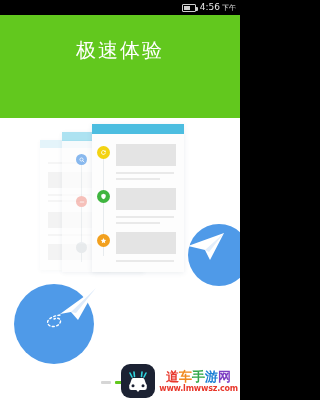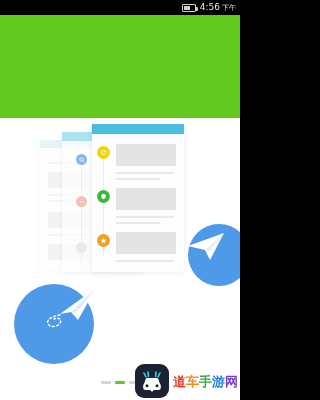--- a/index.html
+++ b/index.html
@@ -235,20 +235,21 @@
   <div id="statusbar">
     <div class="battery">
       <div class="fill"></div>
     </div>
     <div class="clock">
       <span>4:56</span><span class="ampm">下午</span>
     </div>
   </div>
 
   <div id="header">
+    <div id="title">极速体验</div>
   </div>
 
   <div id="stage">
 
     <div class="card" id="card-back">
       <div class="cardbar"></div>
       <div class="line" style="left:8px; top:22px; width:30px;"></div>
       <div class="blk" style="left:8px; top:32px; width:52px; height:16px;"></div>
       <div class="line" style="left:8px; top:54px; width:44px;"></div>
       <div class="line" style="left:8px; top:60px; width:36px;"></div>
@@ -347,16 +348,17 @@
         <rect x="8.2" y="19.4" width="17.6" height="6.6" rx="2.2" fill="#ffffff"></rect>
         <circle cx="12" cy="21.8" r="1.5" fill="#1c2233"></circle>
         <circle cx="22" cy="21.8" r="1.5" fill="#1c2233"></circle>
         <path d="M14.5 25 L17 28 L19.5 25 Z" fill="#ffffff"></path>
       </svg>
     </div>
     <div id="wm-text">
       <div id="wm-name">
         <span>道</span><span>车</span><span>手</span><span>游</span><span>网</span>
       </div>
+      <div id="wm-url">www.lmwwsz.com</div>
     </div>
   </div>
 
 </div>
 
 </body></html>

